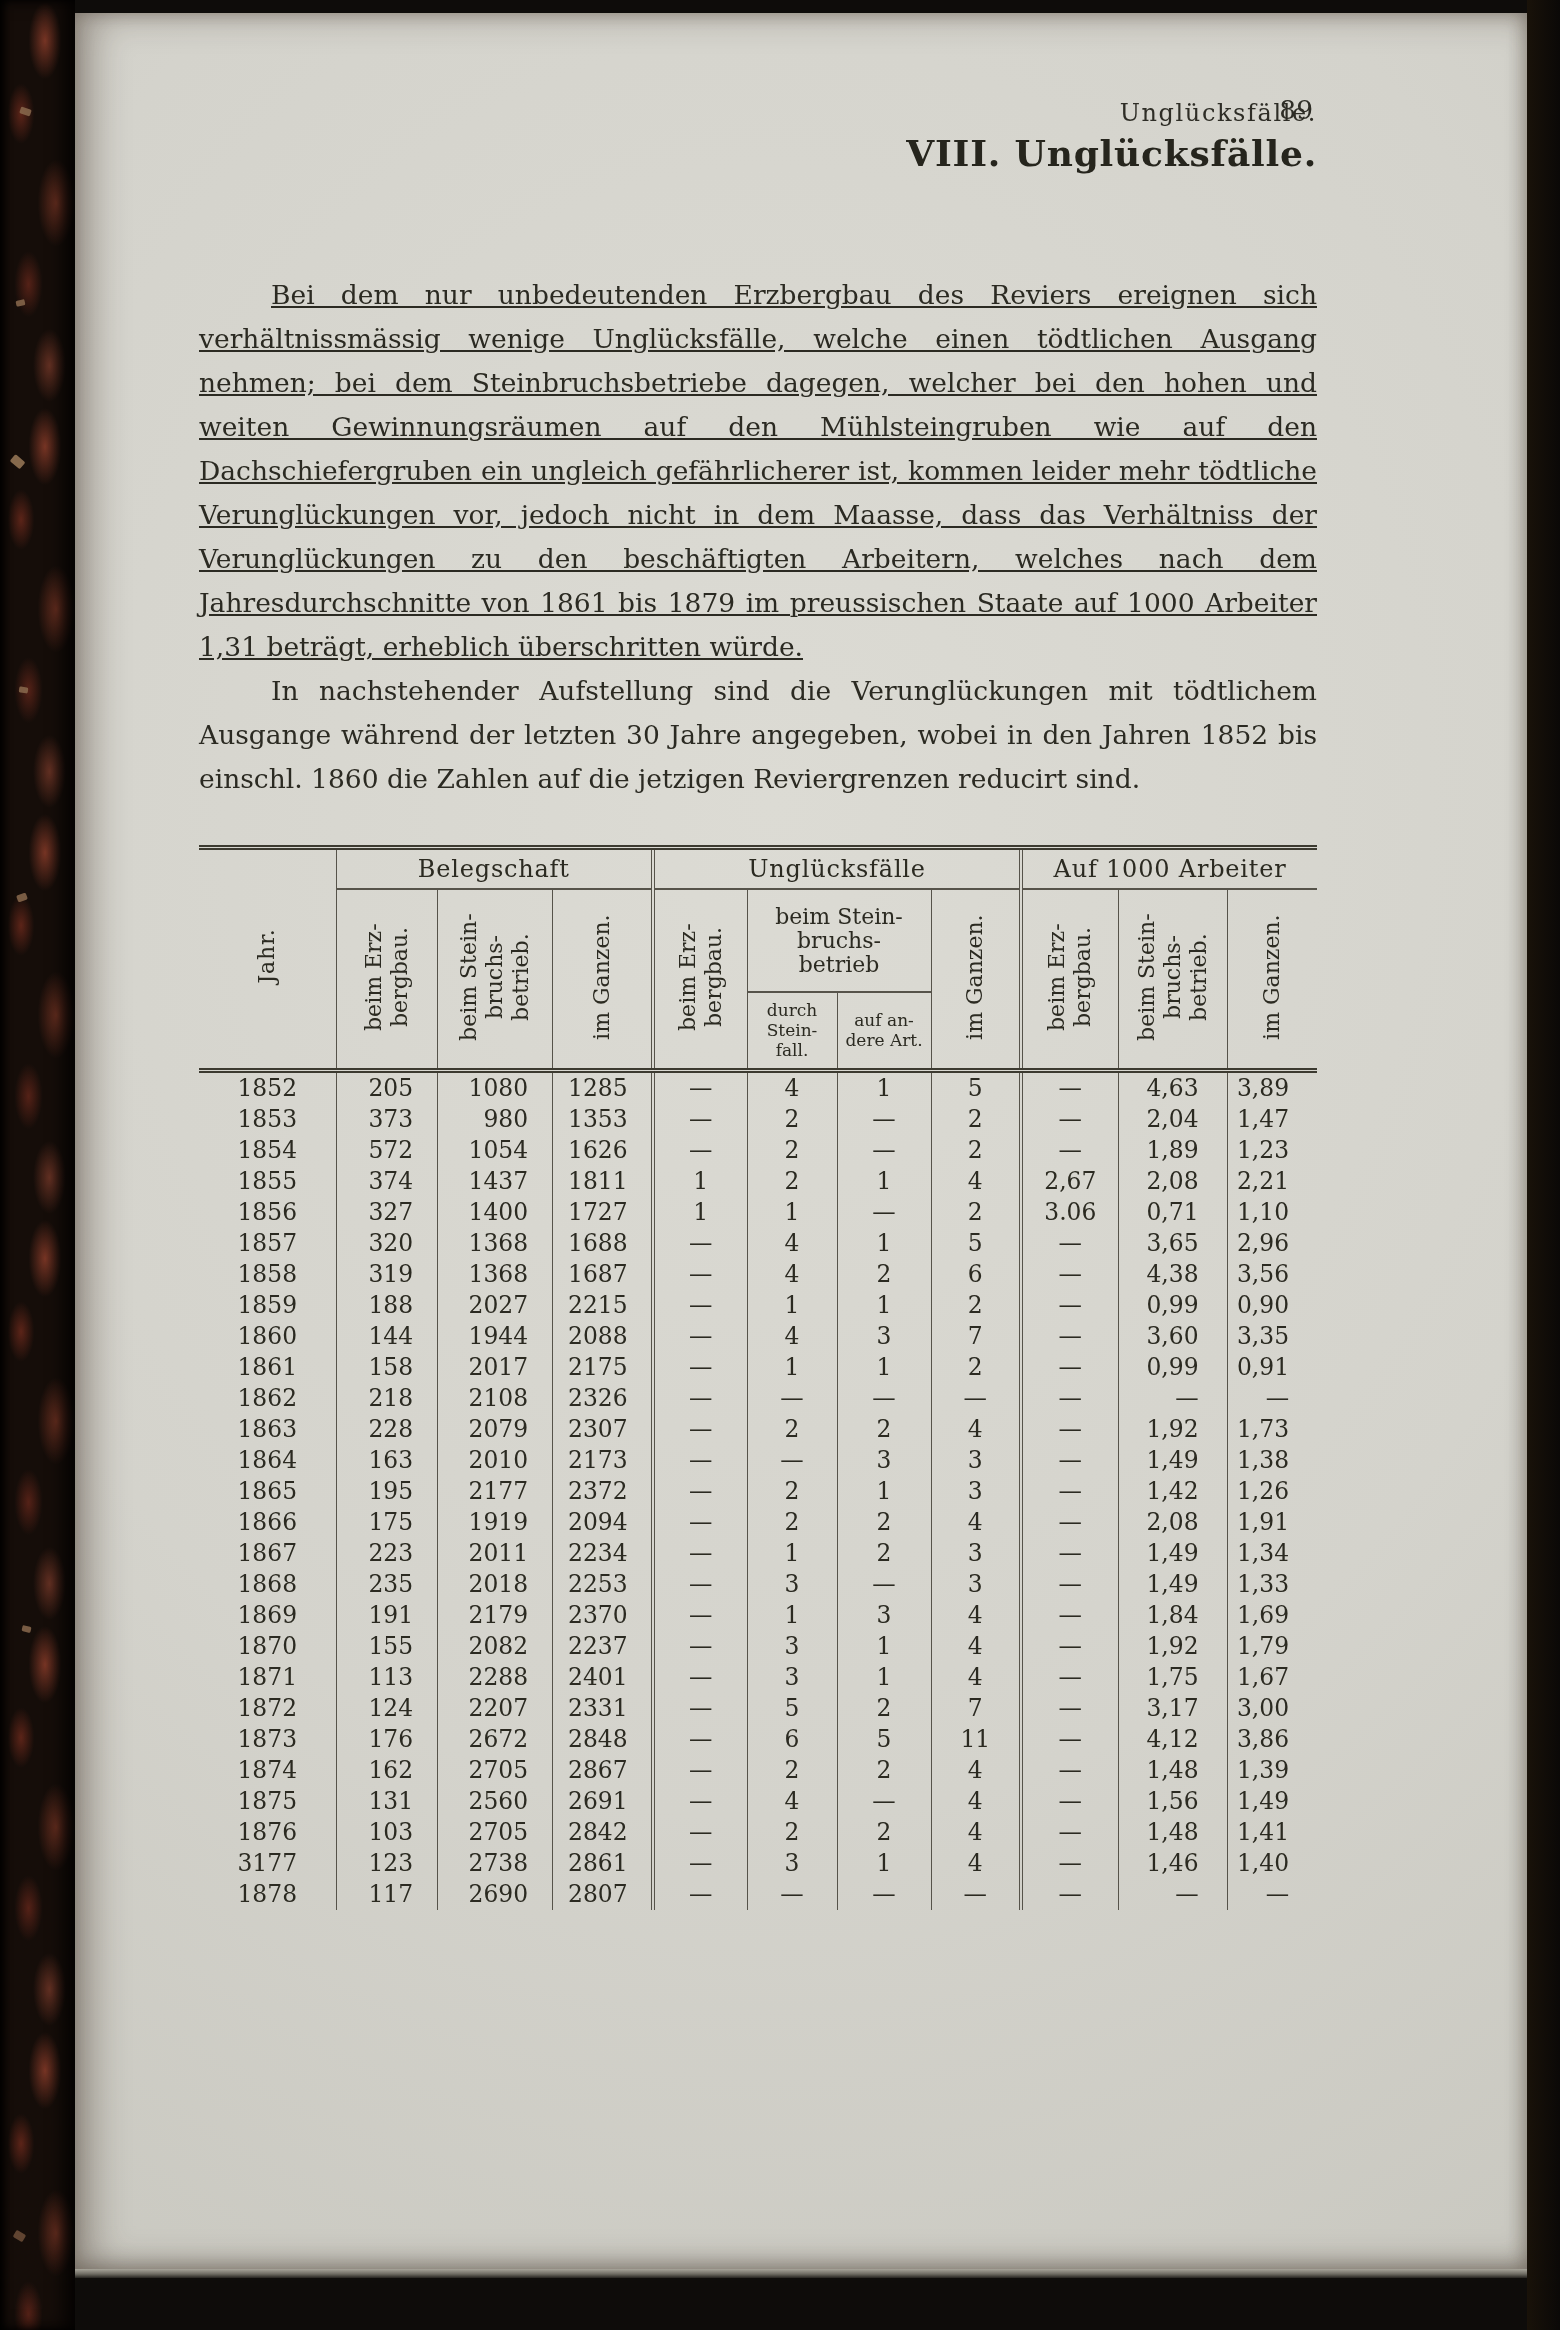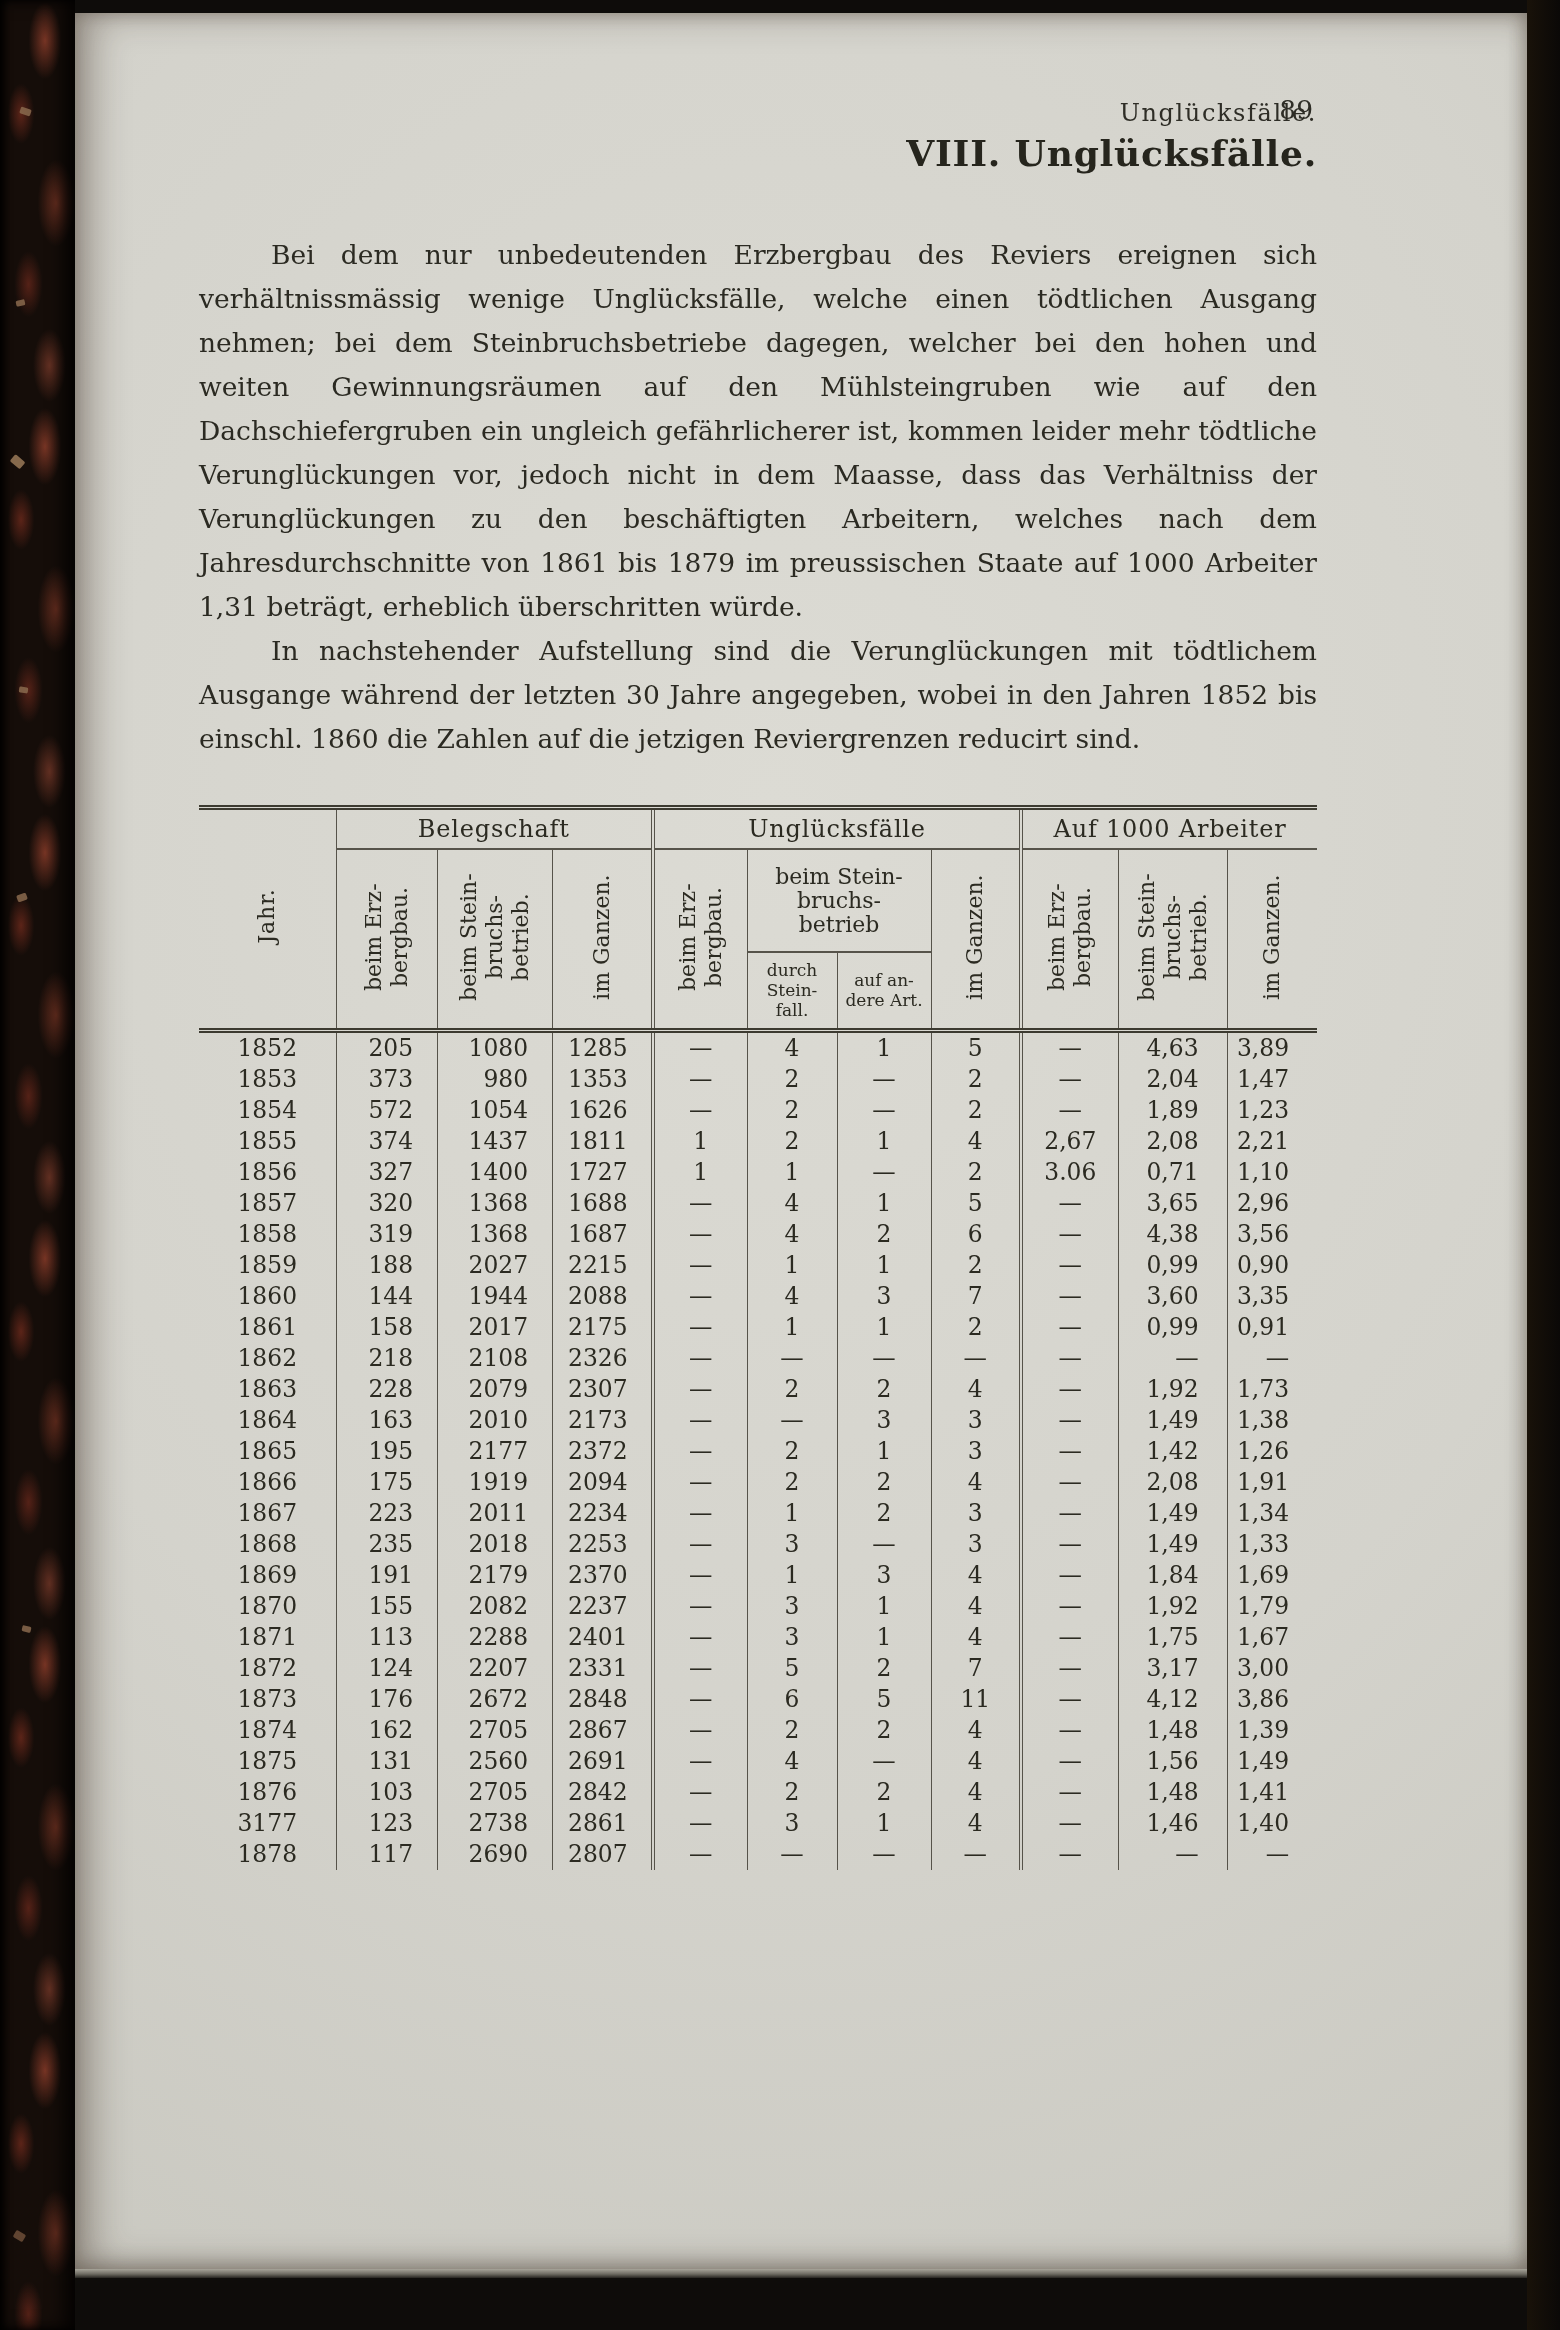--- a/index.html
+++ b/index.html
@@ -69,21 +69,21 @@
 
   .title {
     text-align:right;
     font-size:36px; font-weight:bold; letter-spacing:0.8px; color:#26251d;
   }
 
   .body-text {
     font-size:26.5px; line-height:44px; text-align:justify;
     text-indent:72px; color:#2b2a22;
   }
-  .body-text.first { margin-top:59px; }
+  .body-text.first { margin-top:99px;text-decoration:underline; }
 
   
   table.stats {
     margin-top:44px; width:1118px; table-layout:fixed;
     border-collapse:collapse; color:#2b2a21;
     border-top:5.5px double #3c3a30;
   }
   .stats th, .stats td { font-weight:normal; }
   .stats th { border-left:0.8px solid #56534a; }
   .stats td { border-left:0.8px solid #56534a; }

